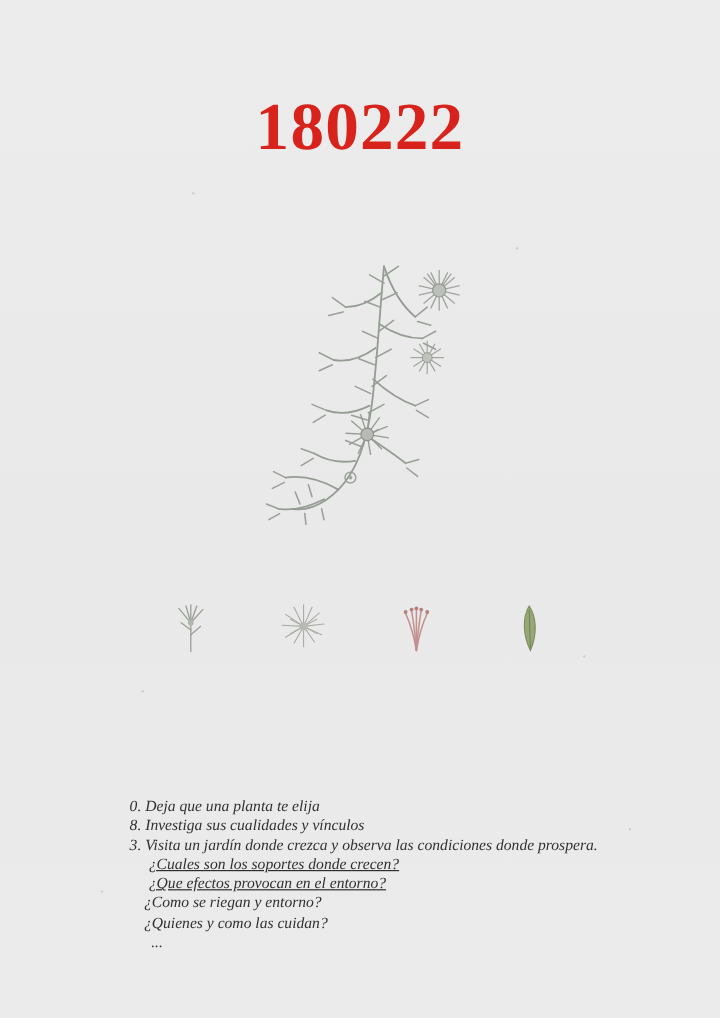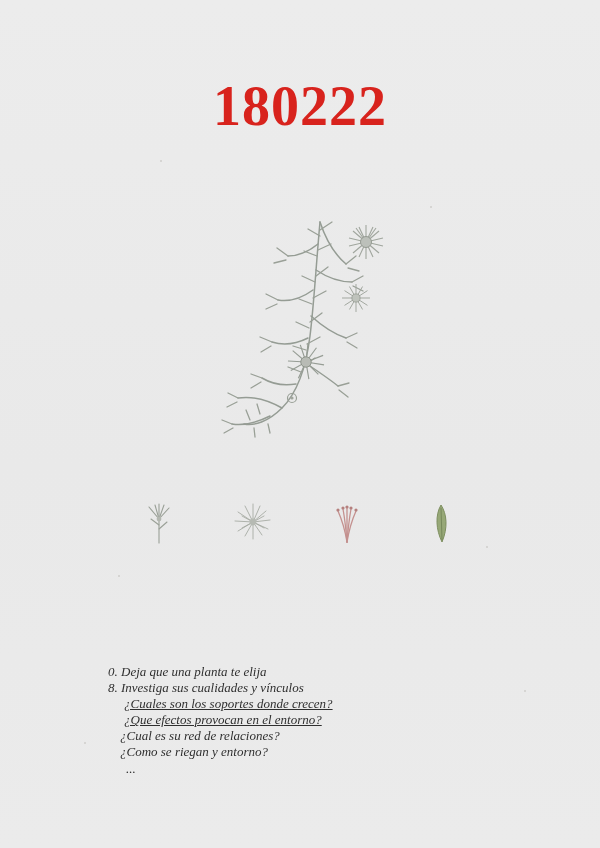--- a/index.html
+++ b/index.html
@@ -307,20 +307,21 @@
         <path d="M13 3 C19 12 20 26 14 40 C8 28 7 13 13 3 Z" fill="#97a877" stroke="#7e8f60" stroke-width="1"></path>
         <path d="M13 6 L14 38" stroke="#6f8054" stroke-width=".8" fill="none"></path>
       </svg>
     </div>
   </div>
 
 
   <div class="list">
     <div>0. Deja que una planta te elija</div>
     <div>8. Investiga sus cualidades y vínculos</div>
+    <div>3. Visita un jardín donde crezca y observa las condiciones donde prospera.</div>
     <div class="indent-1">¿Cuales son los soportes donde crecen?</div>
     <div class="indent-1">¿Que efectos provocan en el entorno?</div>
-    <div class="indent-2">¿Cual es su red de relaciones?</div>
     <div class="indent-2">¿Como se riegan y entorno?</div>
+    <div class="indent-2">¿Quienes y como las cuidan?</div>
     <div class="indent-3">...</div>
   </div>
 
 </div>
 
 </body></html>

